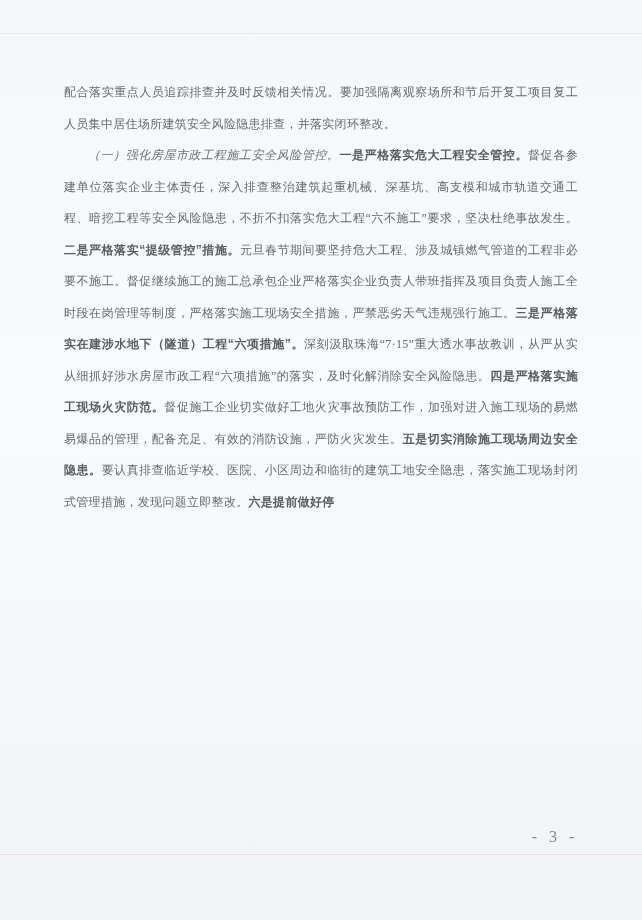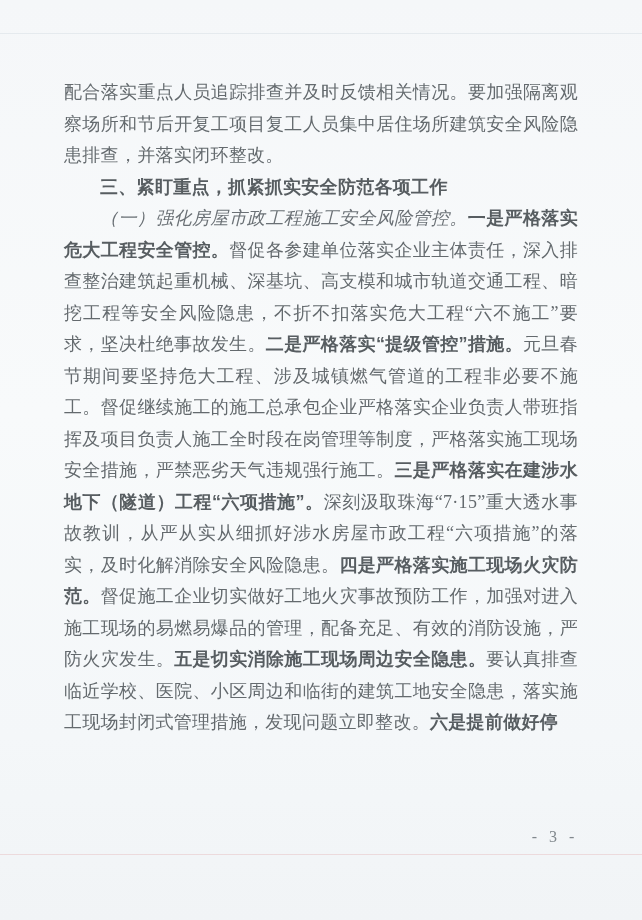--- a/index.html
+++ b/index.html
@@ -32,21 +32,21 @@
     left: 0; top: 854px;
     width: 642px; height: 1px;
     background: rgba(225, 170, 170, 0.35);
   }
   .content {
     position: absolute;
     left: 64px;
     top: 77px;
     width: 514px;
     color: #646a6e;
-    font-size: 18px;
+    font-size: 12px;
     line-height: 31.5px;
     letter-spacing: 0.3px;
     text-align: justify;
     text-justify: inter-ideograph;
   }
   .content p {
     margin: 0;
     padding: 0;
   }
   .content p.indent {
@@ -82,18 +82,17 @@
     font-family: "Liberation Serif", "DejaVu Serif", serif;
   }
 </style>
 </head>
 <body>
 
 <div class="page">
   <div class="scan-line-top"></div>
   <div class="content">
       <p><span class="seg-normal">配合落实重点人员追踪排查并及时反馈相关情况。要加强隔离观察场所和节后开复工项目复工人员集中居住场所建筑安全风险隐患排查，并落实闭环整改。</span></p>
-      <p class="heading indent"><span class="seg-bold">三、紧盯重点，抓紧抓实安全防范各项工作</span></p>
       <p class="indent"><span class="seg-kaiti">（一）强化房屋市政工程施工安全风险管控。</span><span class="seg-bold">一是严格落实危大工程安全管控。</span><span class="seg-normal">督促各参建单位落实企业主体责任，深入排查整治建筑起重机械、深基坑、高支模和城市轨道交通工程、暗挖工程等安全风险隐患，不折不扣落实危大工程“六不施工”要求，坚决杜绝事故发生。</span><span class="seg-bold">二是严格落实“提级管控”措施。</span><span class="seg-normal">元旦春节期间要坚持危大工程、涉及城镇燃气管道的工程非必要不施工。督促继续施工的施工总承包企业严格落实企业负责人带班指挥及项目负责人施工全时段在岗管理等制度，严格落实施工现场安全措施，严禁恶劣天气违规强行施工。</span><span class="seg-bold">三是严格落实在建涉水地下（隧道）工程“六项措施”。</span><span class="seg-normal">深刻汲取珠海“7·15”重大透水事故教训，从严从实从细抓好涉水房屋市政工程“六项措施”的落实，及时化解消除安全风险隐患。</span><span class="seg-bold">四是严格落实施工现场火灾防范。</span><span class="seg-normal">督促施工企业切实做好工地火灾事故预防工作，加强对进入施工现场的易燃易爆品的管理，配备充足、有效的消防设施，严防火灾发生。</span><span class="seg-bold">五是切实消除施工现场周边安全隐患。</span><span class="seg-normal">要认真排查临近学校、医院、小区周边和临街的建筑工地安全隐患，落实施工现场封闭式管理措施，发现问题立即整改。</span><span class="seg-bold">六是提前做好停</span></p>
     </div>
   <div class="scan-line-bottom"></div>
   <div class="page-number">- 3 -</div>
 </div>
 
 </body></html>

